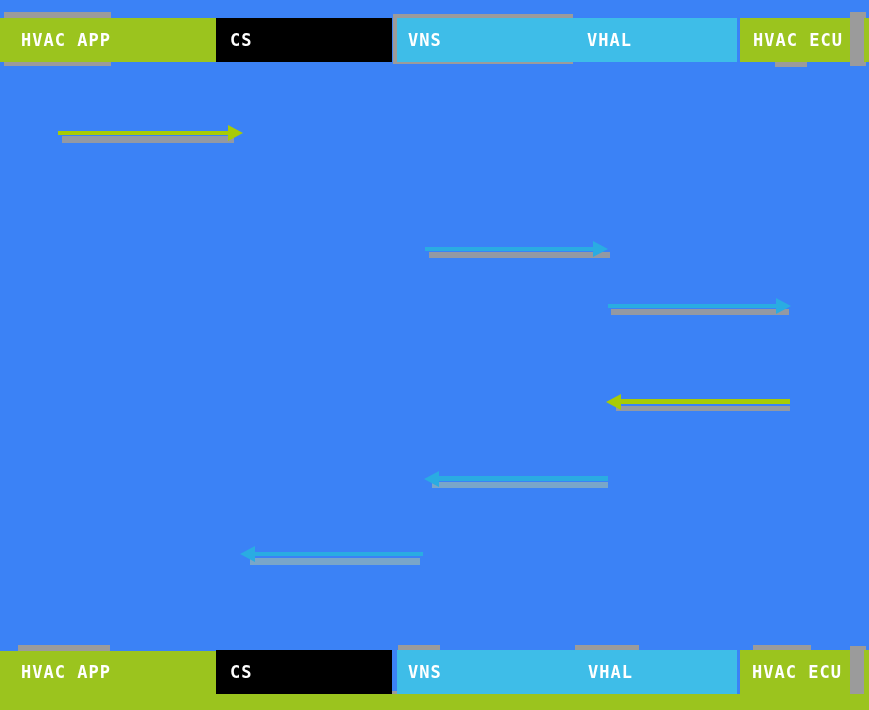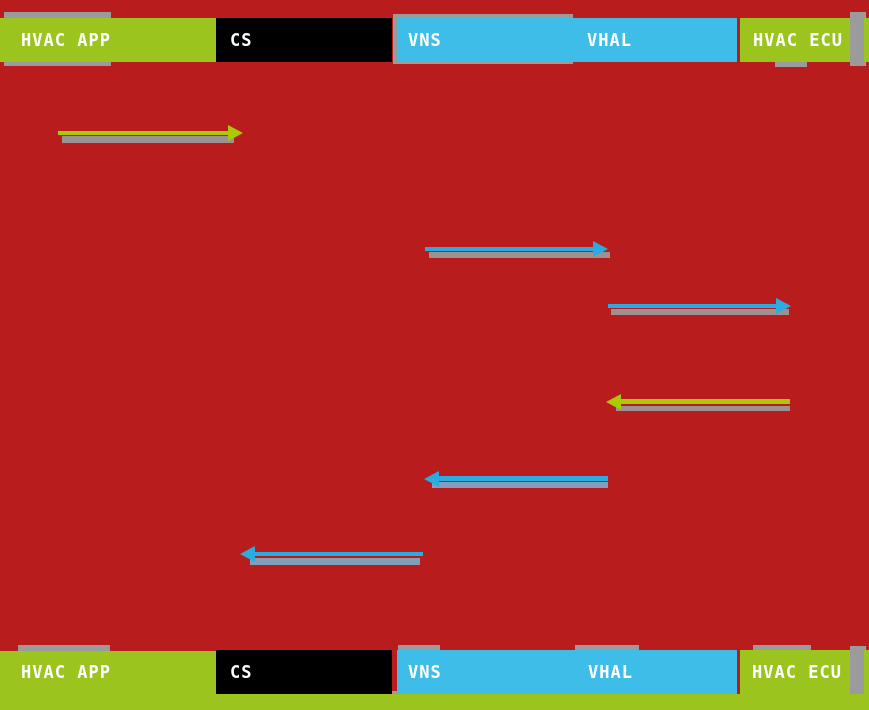--- a/index.html
+++ b/index.html
@@ -1,17 +1,17 @@
 <!DOCTYPE html>
 <html style="--green-box: #9BC41E; --green-arrow: #A8CB05; --blue-box: #3EBDE8; --blue-arrow: #2AACE2; --shadow-gray: #9B9B9B; --blue-shadow: #7FA9C4; --label-text: #FFFFFF;"><head>
 <meta charset="utf-8">
 <style>
   html,body{margin:0;padding:0;background:#000;}
   #canvas{
-    position:relative;width:869px;height:710px;background:#b91c1c;
+    position:relative;width:869px;height:710px;background:#3b82f6;
     overflow:hidden;
     font-family:"DejaVu Sans Mono","Liberation Mono",monospace;
   }
   .box{position:absolute;height:44px;line-height:44px;}
   .box-green{background:var(--green-box);}
   .box-blue{background:var(--blue-box);}
   .box-black{background:#000;}
   .gray-accent{position:absolute;background:var(--shadow-gray);}
   .actor-label{
     position:absolute;color:#fff;font-weight:bold;font-size:17px;

